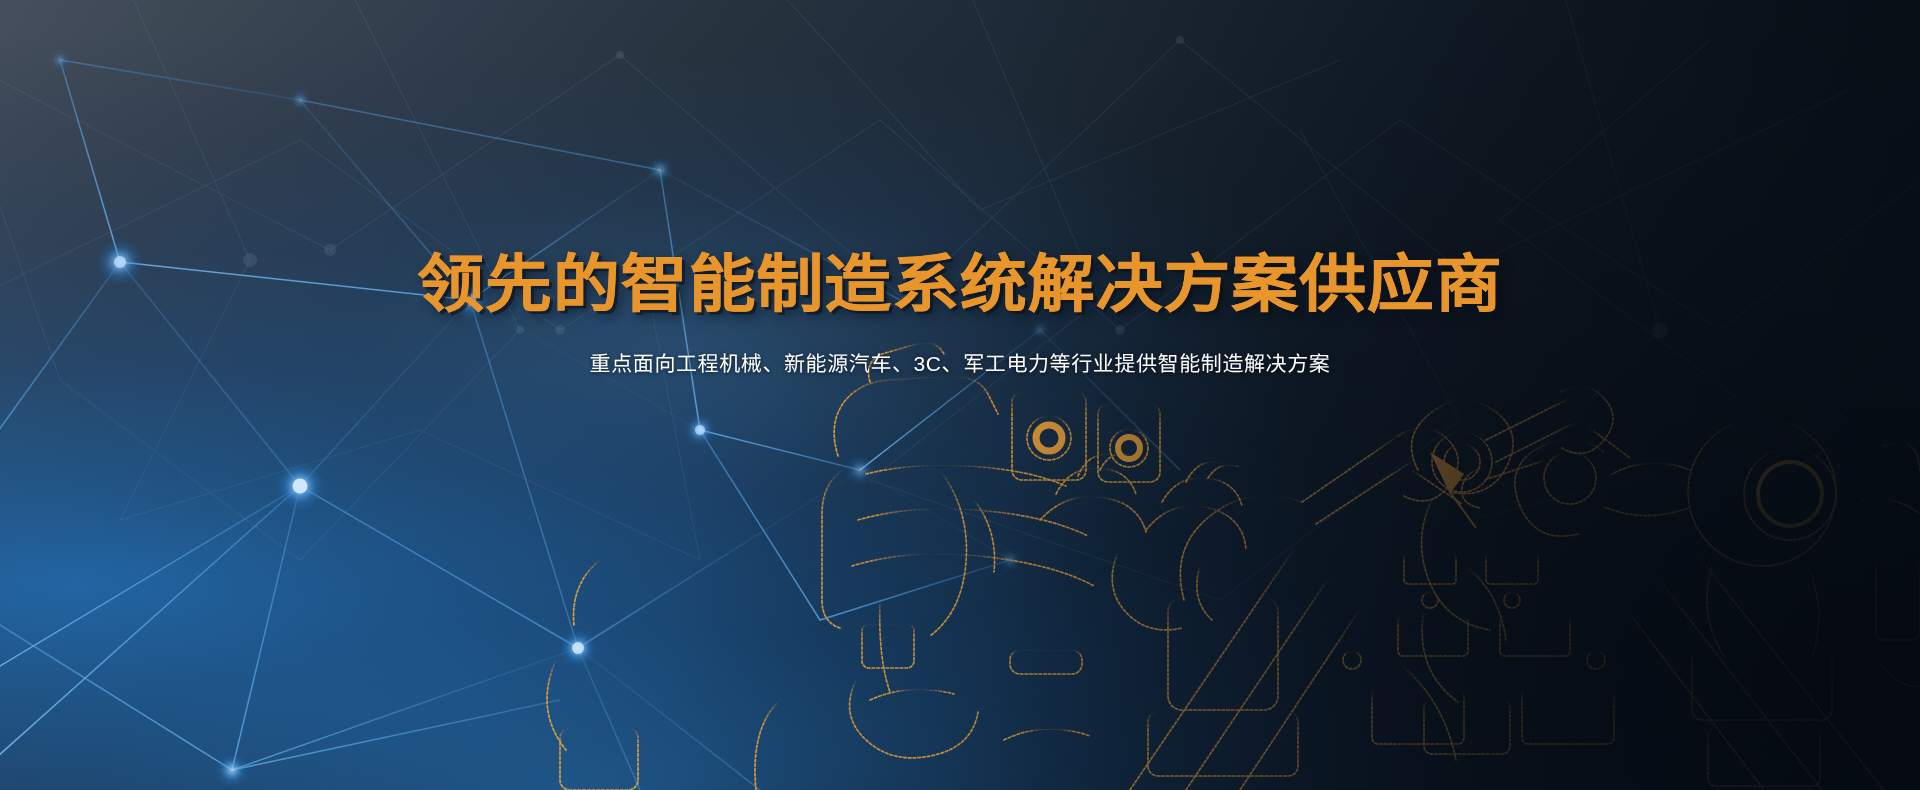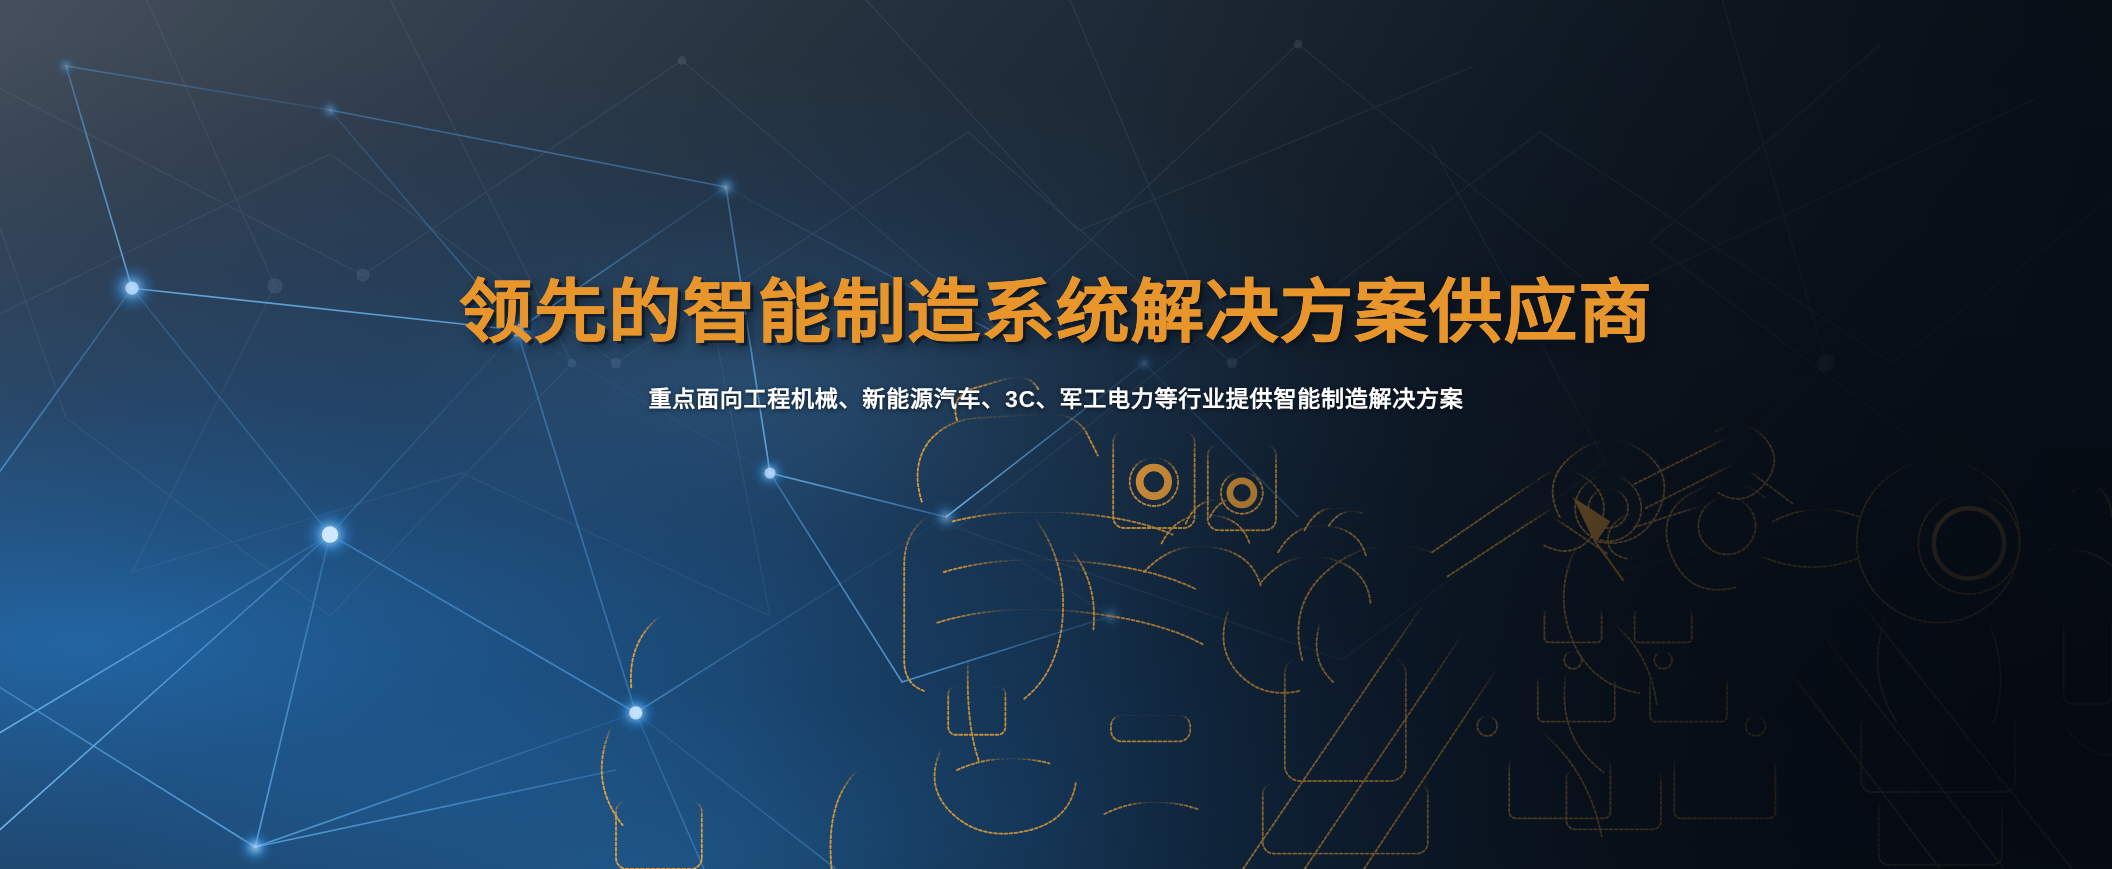--- a/index.html
+++ b/index.html
@@ -109,21 +109,21 @@
       5px 5px 10px rgba(6,12,22,.55);
     -webkit-text-stroke:0.4px #E8962C;
     transform:scaleX(1.06);
     transform-origin:center;
     white-space:nowrap;
   }
   #hero-subtitle{
     margin:30px 0 0 0;
     font-size:21px;
     line-height:1.5;
-    font-weight:700;
+    font-weight:400;
     color:#ffffff;
     letter-spacing:.6px;
     text-shadow:0 1px 4px rgba(4,10,18,.75);
     white-space:nowrap;
   }
 </style>
 </head>
 <body>
 
 <div id="banner">

